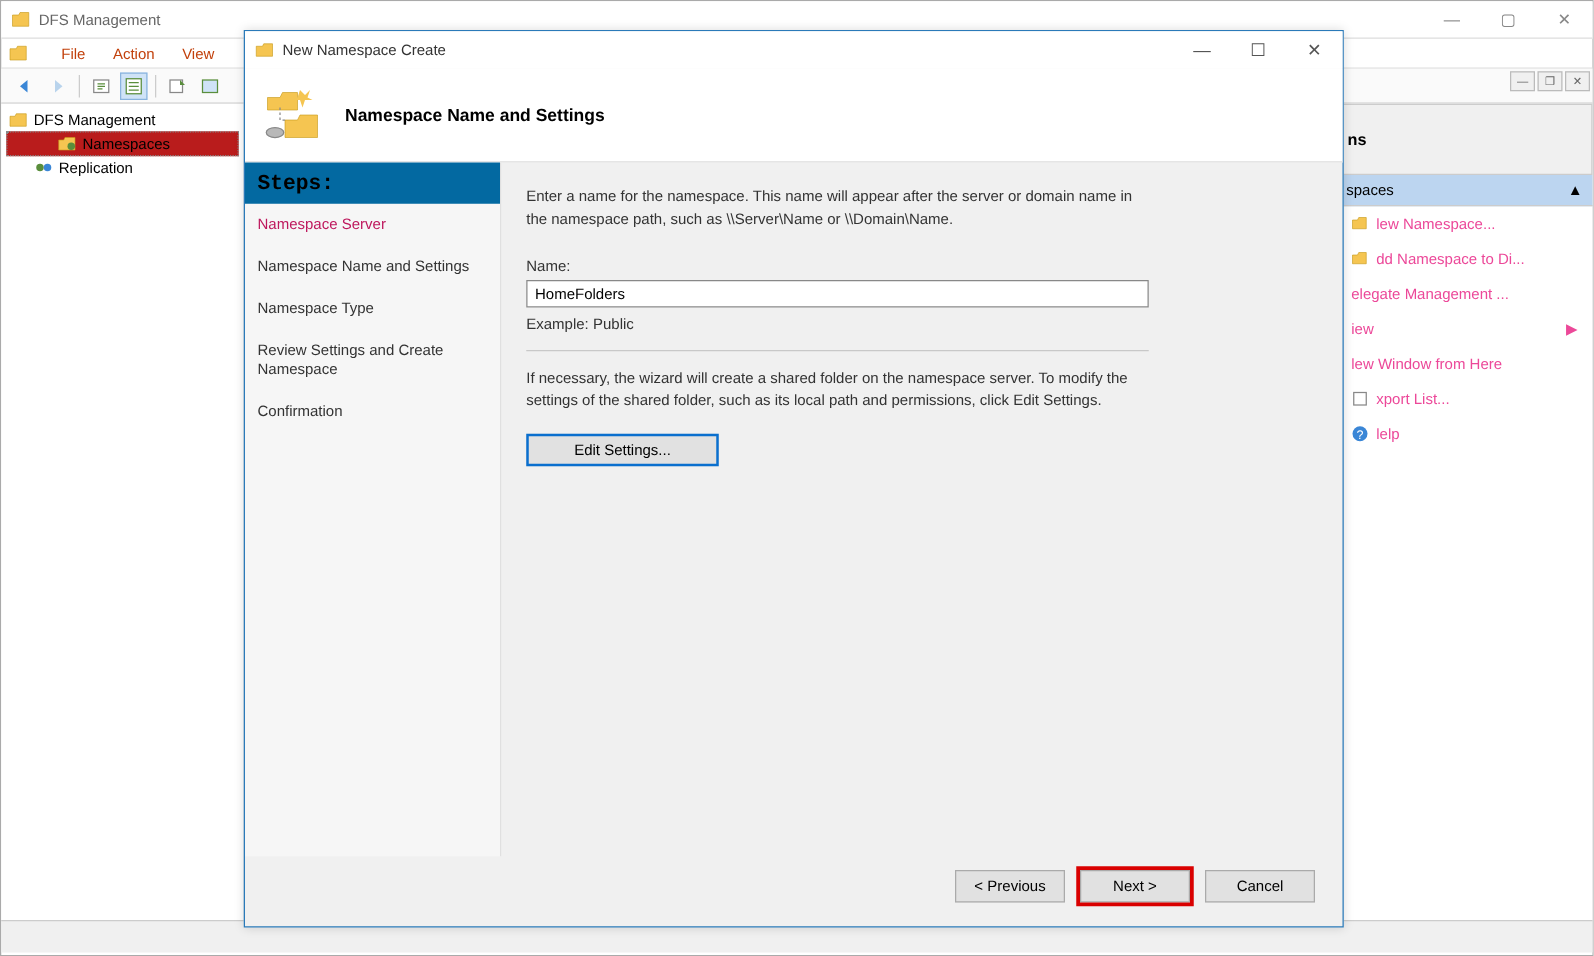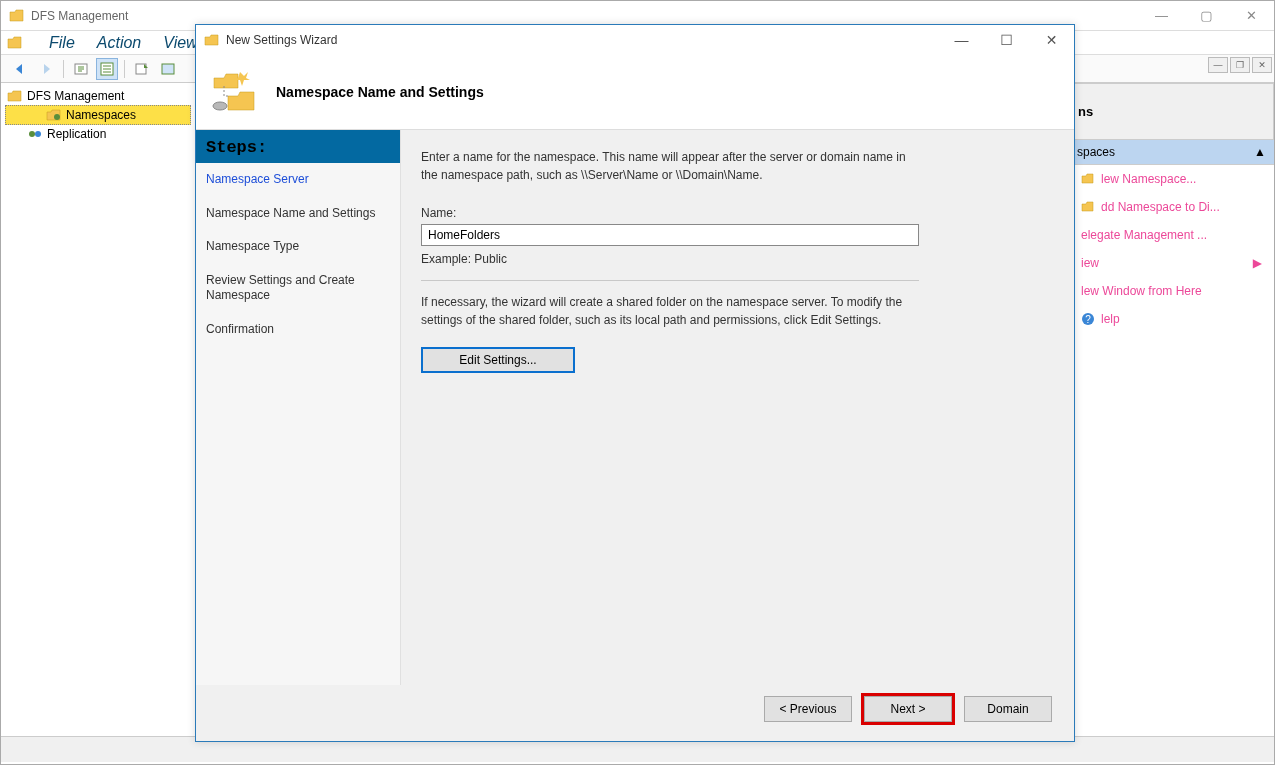--- a/index.html
+++ b/index.html
@@ -11,30 +11,30 @@
     .titlebar-icon { width: 16px; height: 16px; margin-right: 6px; }
     .main-title { font-size: 12px; color: #666; flex: 1; }
     .main-winbtns { display: flex; height: 100%; }
     .main-winbtn { width: 45px; display: flex; align-items: center; justify-content: center; color: #888; font-size: 13px; }
     
     
     .sub-controls { position: absolute; top: 56px; right: 2px; display: flex; gap: 2px; }
     .sub-btn { width: 20px; height: 16px; border: 1px solid #bbb; background: #f0f0f0; display: flex; align-items: center; justify-content: center; font-size: 9px; color: #666; }
 
     .menubar { height: 24px; display: flex; align-items: center; padding-left: 30px; gap: 14px; border-bottom: 1px solid #ddd; }
-    .menubar span { font-size: 16px; color: #0c4a6e; padding: 2px 4px; font-style: italic; }
+    .menubar span { font-size: 12px; color: #c2410c; padding: 2px 4px; }
     .toolbar { height: 28px; display: flex; align-items: center; padding-left: 8px; gap: 4px; border-bottom: 1px solid #ccc; background: #fafafa; }
     .tb-btn { width: 22px; height: 22px; display: flex; align-items: center; justify-content: center; }
     .tb-sep { width: 1px; height: 18px; background: #ccc; margin: 0 2px; }
 
     .main-body { display: flex; height: calc(100% - 30px - 24px - 28px - 28px); }
     .tree-pane { width: 195px; border-right: 1px solid #ccc; background: #fff; padding: 4px; }
     .tree-root { display: flex; align-items: center; gap: 4px; padding: 2px; font-size: 12px; }
     .tree-item { display: flex; align-items: center; gap: 4px; padding: 2px 2px 2px 22px; font-size: 12px; }
-    .tree-item.sel { background: #fde047; border: 1px dotted #888; padding-left: 40px; }
+    .tree-item.sel { background: #b91c1c; border: 1px dotted #888; padding-left: 40px; }
     .tree-icon { width: 16px; height: 14px; }
 
     .center-pane { flex: 1; border-right: 1px solid #ccc; background: #fff; }
     
     .actions-pane { width: 205px; background: #fff; }
     .actions-hdr { background: #f0f0f0; border: 1px solid #ccc; padding: 20px 8px; font-size: 13px; font-weight: bold; }
     .actions-subhdr { background: #bcd5f0; border-bottom: 1px solid #ccc; padding: 5px 8px; font-size: 12px; display: flex; justify-content: space-between; align-items: center; }
     .actions-item { padding: 7px 12px; font-size: 12px; color: #ec4899; display: flex; align-items: center; gap: 6px; }
     .actions-item.haschev { justify-content: space-between; }
     .small-icon { width: 14px; height: 14px; }
@@ -49,21 +49,21 @@
     .dlg-winbtn { width: 45px; display: flex; align-items: center; justify-content: center; color: #555; font-size: 14px; }
     
     .dlg-header { height: 75px; background: #fff; display: flex; align-items: center; padding-left: 14px; gap: 18px; border-bottom: 1px solid #ddd; }
     .dlg-headicon { width: 48px; height: 48px; }
     .dlg-heading { font-size: 14px; font-weight: bold; }
 
     .dlg-body { flex: 1; display: flex; }
     .steps-pane { width: 205px; background: #f6f6f6; border-right: 1px solid #e0e0e0; }
     .steps-hdr { font-weight: bold; font-size: 17px; padding: 8px 10px 6px; background: #0369a1; font-family: Liberation Mono, monospace; }
     .step { font-size: 12px; padding: 9px 10px; color: #333; line-height: 1.3; }
-    .step.link { color: #1d4ed8; }
+    .step.link { color: #be185d; }
 
     .content-pane { flex: 1; padding: 18px 24px 10px 20px; font-size: 12px; color: #333; display: flex; flex-direction: column; }
     .desc { line-height: 1.5; margin-bottom: 22px; max-width: 500px; }
     .field-label { margin-bottom: 4px; }
     .text-input { width: 498px; height: 22px; border: 1px solid #888; background: #fff; padding: 2px 6px; font-size: 12px; }
     .example { margin-top: 6px; margin-bottom: 14px; }
     .hr { border: none; border-top: 1px solid #c8c8c8; margin: 0 0 12px 0; width: 498px; }
     .desc2 { line-height: 1.5; margin-bottom: 18px; max-width: 500px; }
     .edit-btn { width: 154px; height: 26px; border: 2px solid #0a6fce; background: #e1e1e1; font-size: 12px; }
 
@@ -192,37 +192,43 @@
       </div>
       <div class="actions-item haschev">
         <span>iew</span>
         <span>▶</span>
       </div>
       <div class="actions-item">
         <span>lew Window from Here</span>
       </div>
       <div class="actions-item">
         <svg class="small-icon" viewBox="0 0 14 14">
+            <rect x="2" y="2" width="10" height="10" fill="#fff" stroke="#888"></rect>
+          </svg>
+        <span>xport List...</span>
+      </div>
+      <div class="actions-item">
+        <svg class="small-icon" viewBox="0 0 14 14">
             <circle cx="7" cy="7" r="6" fill="#3a86d6"></circle>
             <text x="7" y="11" text-anchor="middle" fill="#fff" font-size="10">?</text>
           </svg>
         <span>lelp</span>
       </div>
     </div>
   </div>
 
   <div class="statusbar"></div>
 </div>
 
 <div class="dialog">
   <div class="dlg-titlebar">
     <svg class="titlebar-icon" viewBox="0 0 16 16">
         <path class="folder" d="M1 5 L6 5 L7 3 L14 3 L14 13 L1 13 Z"></path>
       </svg>
-    <span class="dlg-title">New Settings Wizard</span>
+    <span class="dlg-title">New Namespace Create</span>
     <div class="dlg-winbtns">
       <div class="dlg-winbtn">—</div>
       <div class="dlg-winbtn">☐</div>
       <div class="dlg-winbtn">✕</div>
     </div>
   </div>
 
   <div class="dlg-header">
     <svg class="dlg-headicon" viewBox="0 0 48 48">
       <path class="folder" d="M4 10 L14 10 L16 6 L28 6 L28 20 L4 20 Z"></path>
@@ -252,15 +258,15 @@
       <hr class="hr">
       <div class="desc2">If necessary, the wizard will create a shared folder on the namespace server. To modify the settings of the shared folder, such as its local path and permissions, click Edit Settings.</div>
       <button class="edit-btn">Edit Settings...</button>
       <div style="flex:1"></div>
     </div>
   </div>
 
   <div class="dlg-footer">
     <button class="nav-btn">&lt; Previous</button>
     <button class="nav-btn highlight">Next &gt;</button>
-    <button class="nav-btn">Domain</button>
+    <button class="nav-btn">Cancel</button>
   </div>
 </div>
 
 </body></html>

